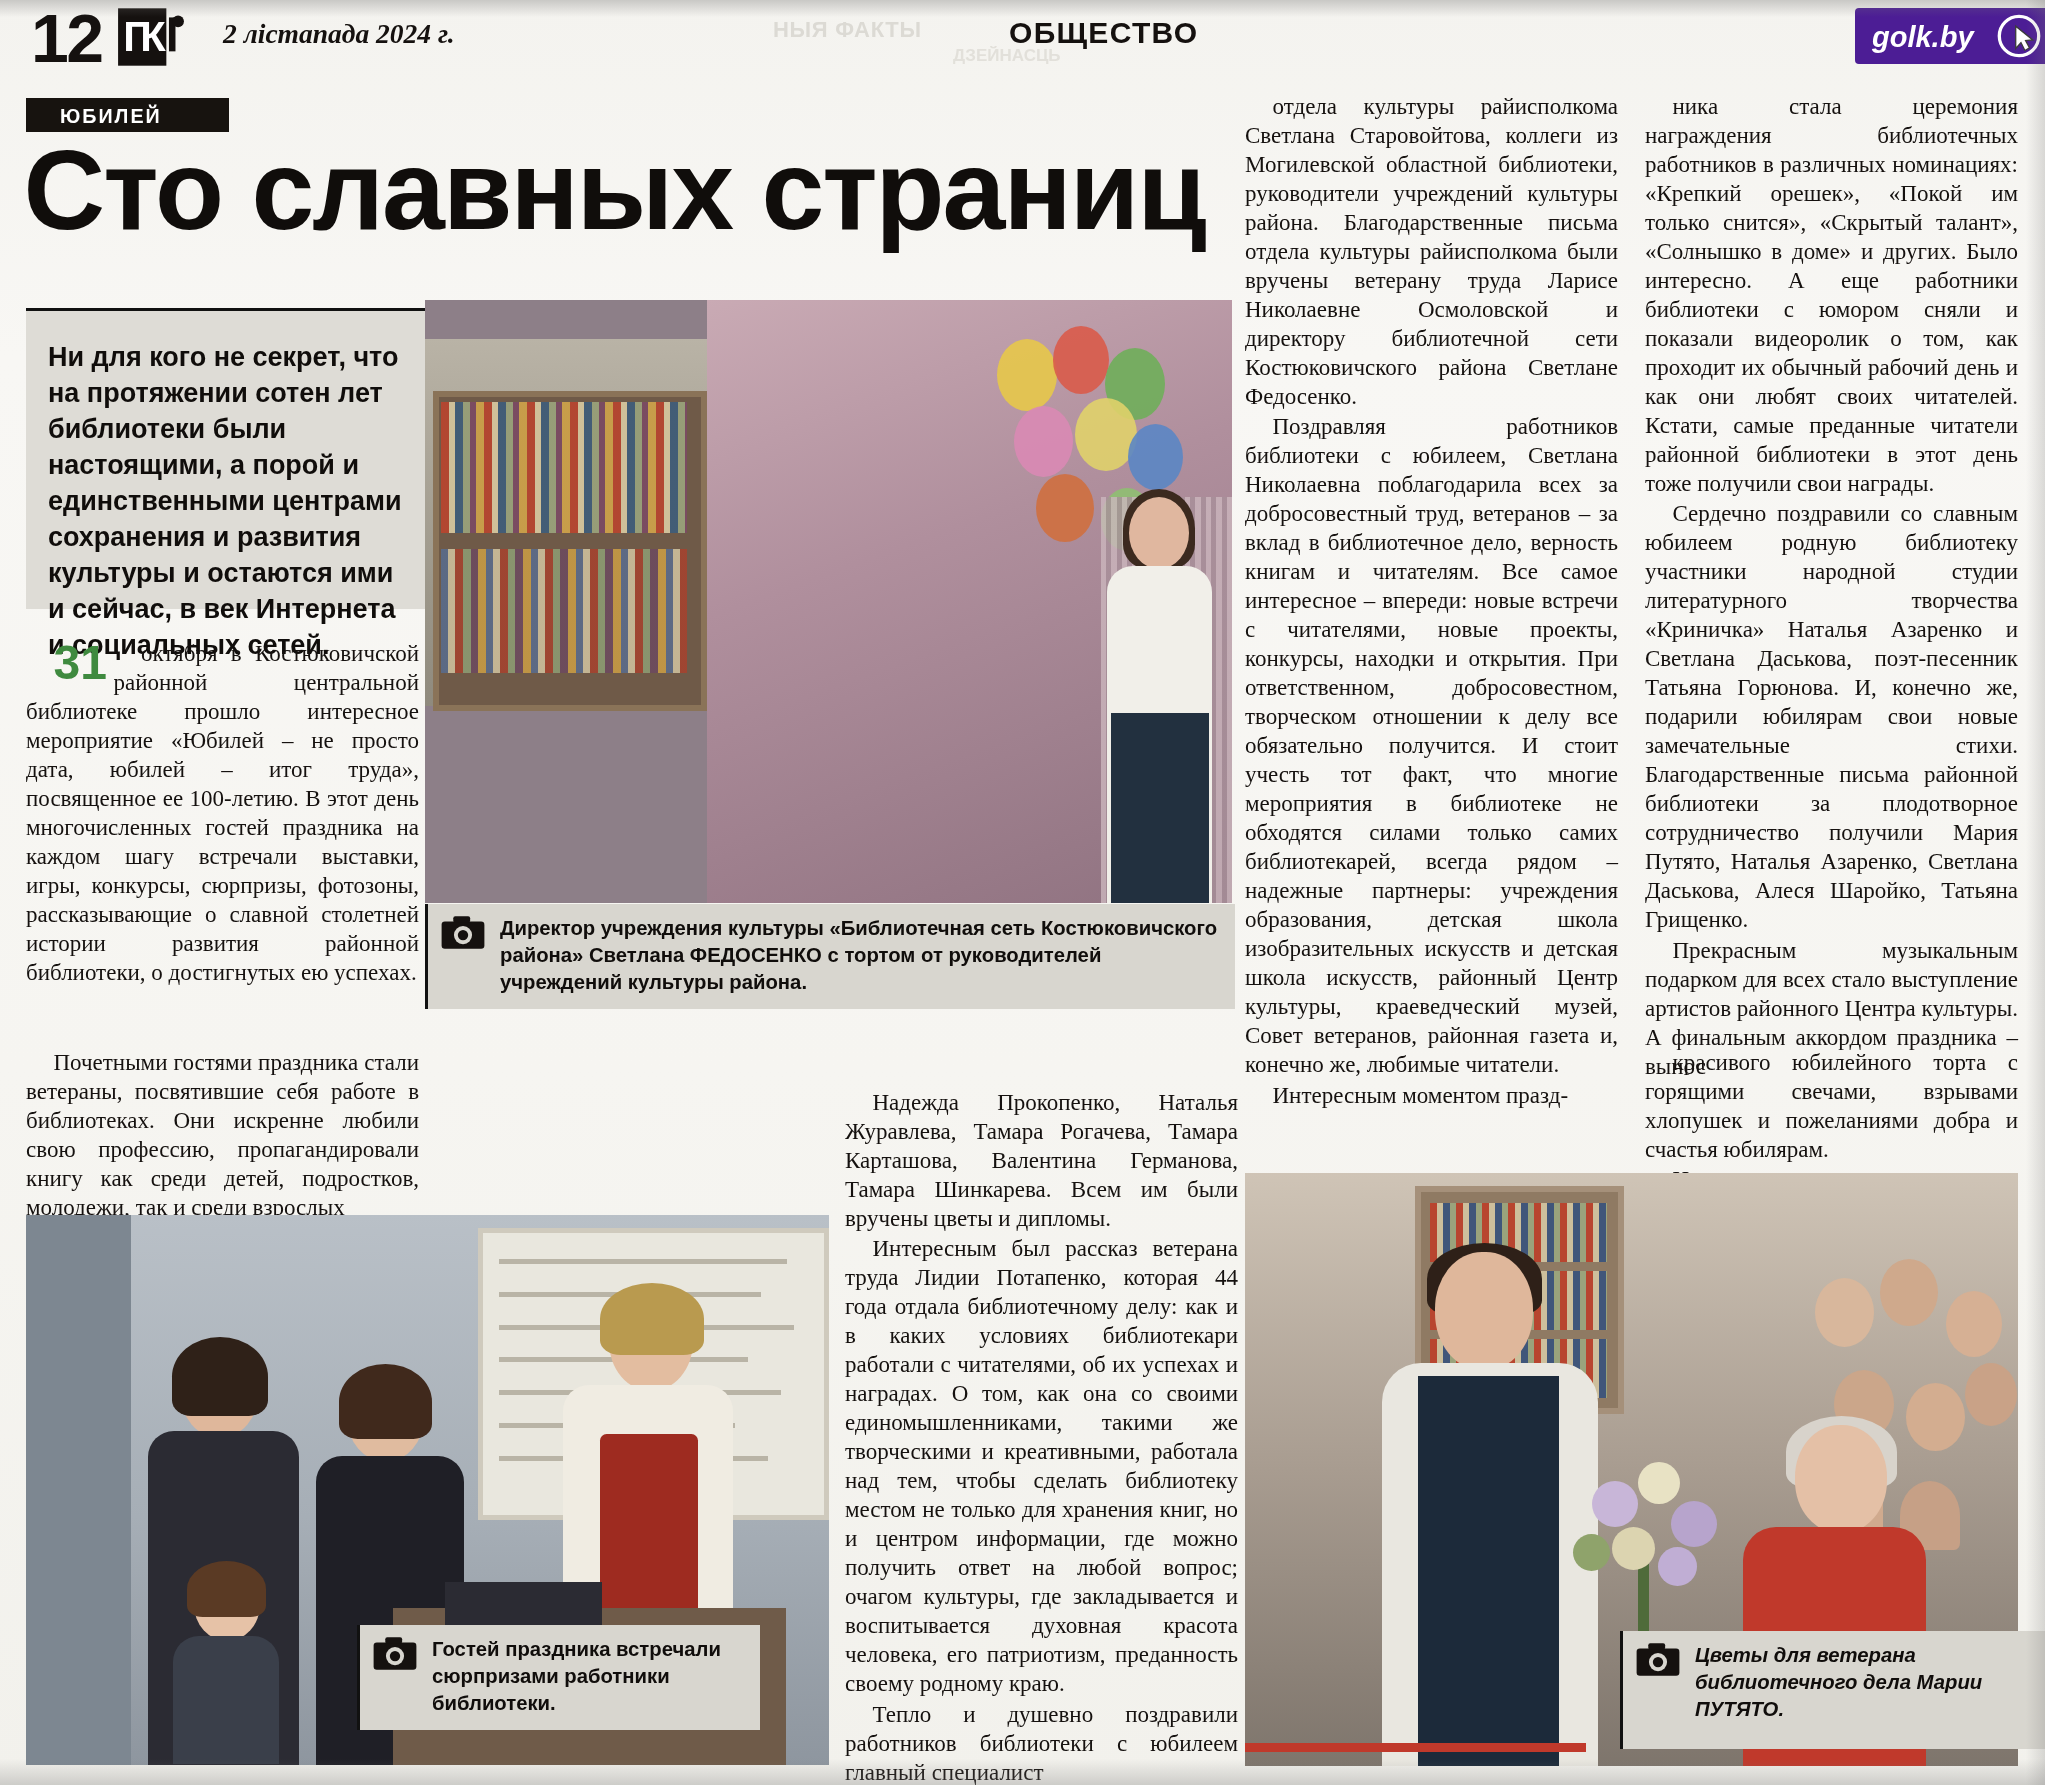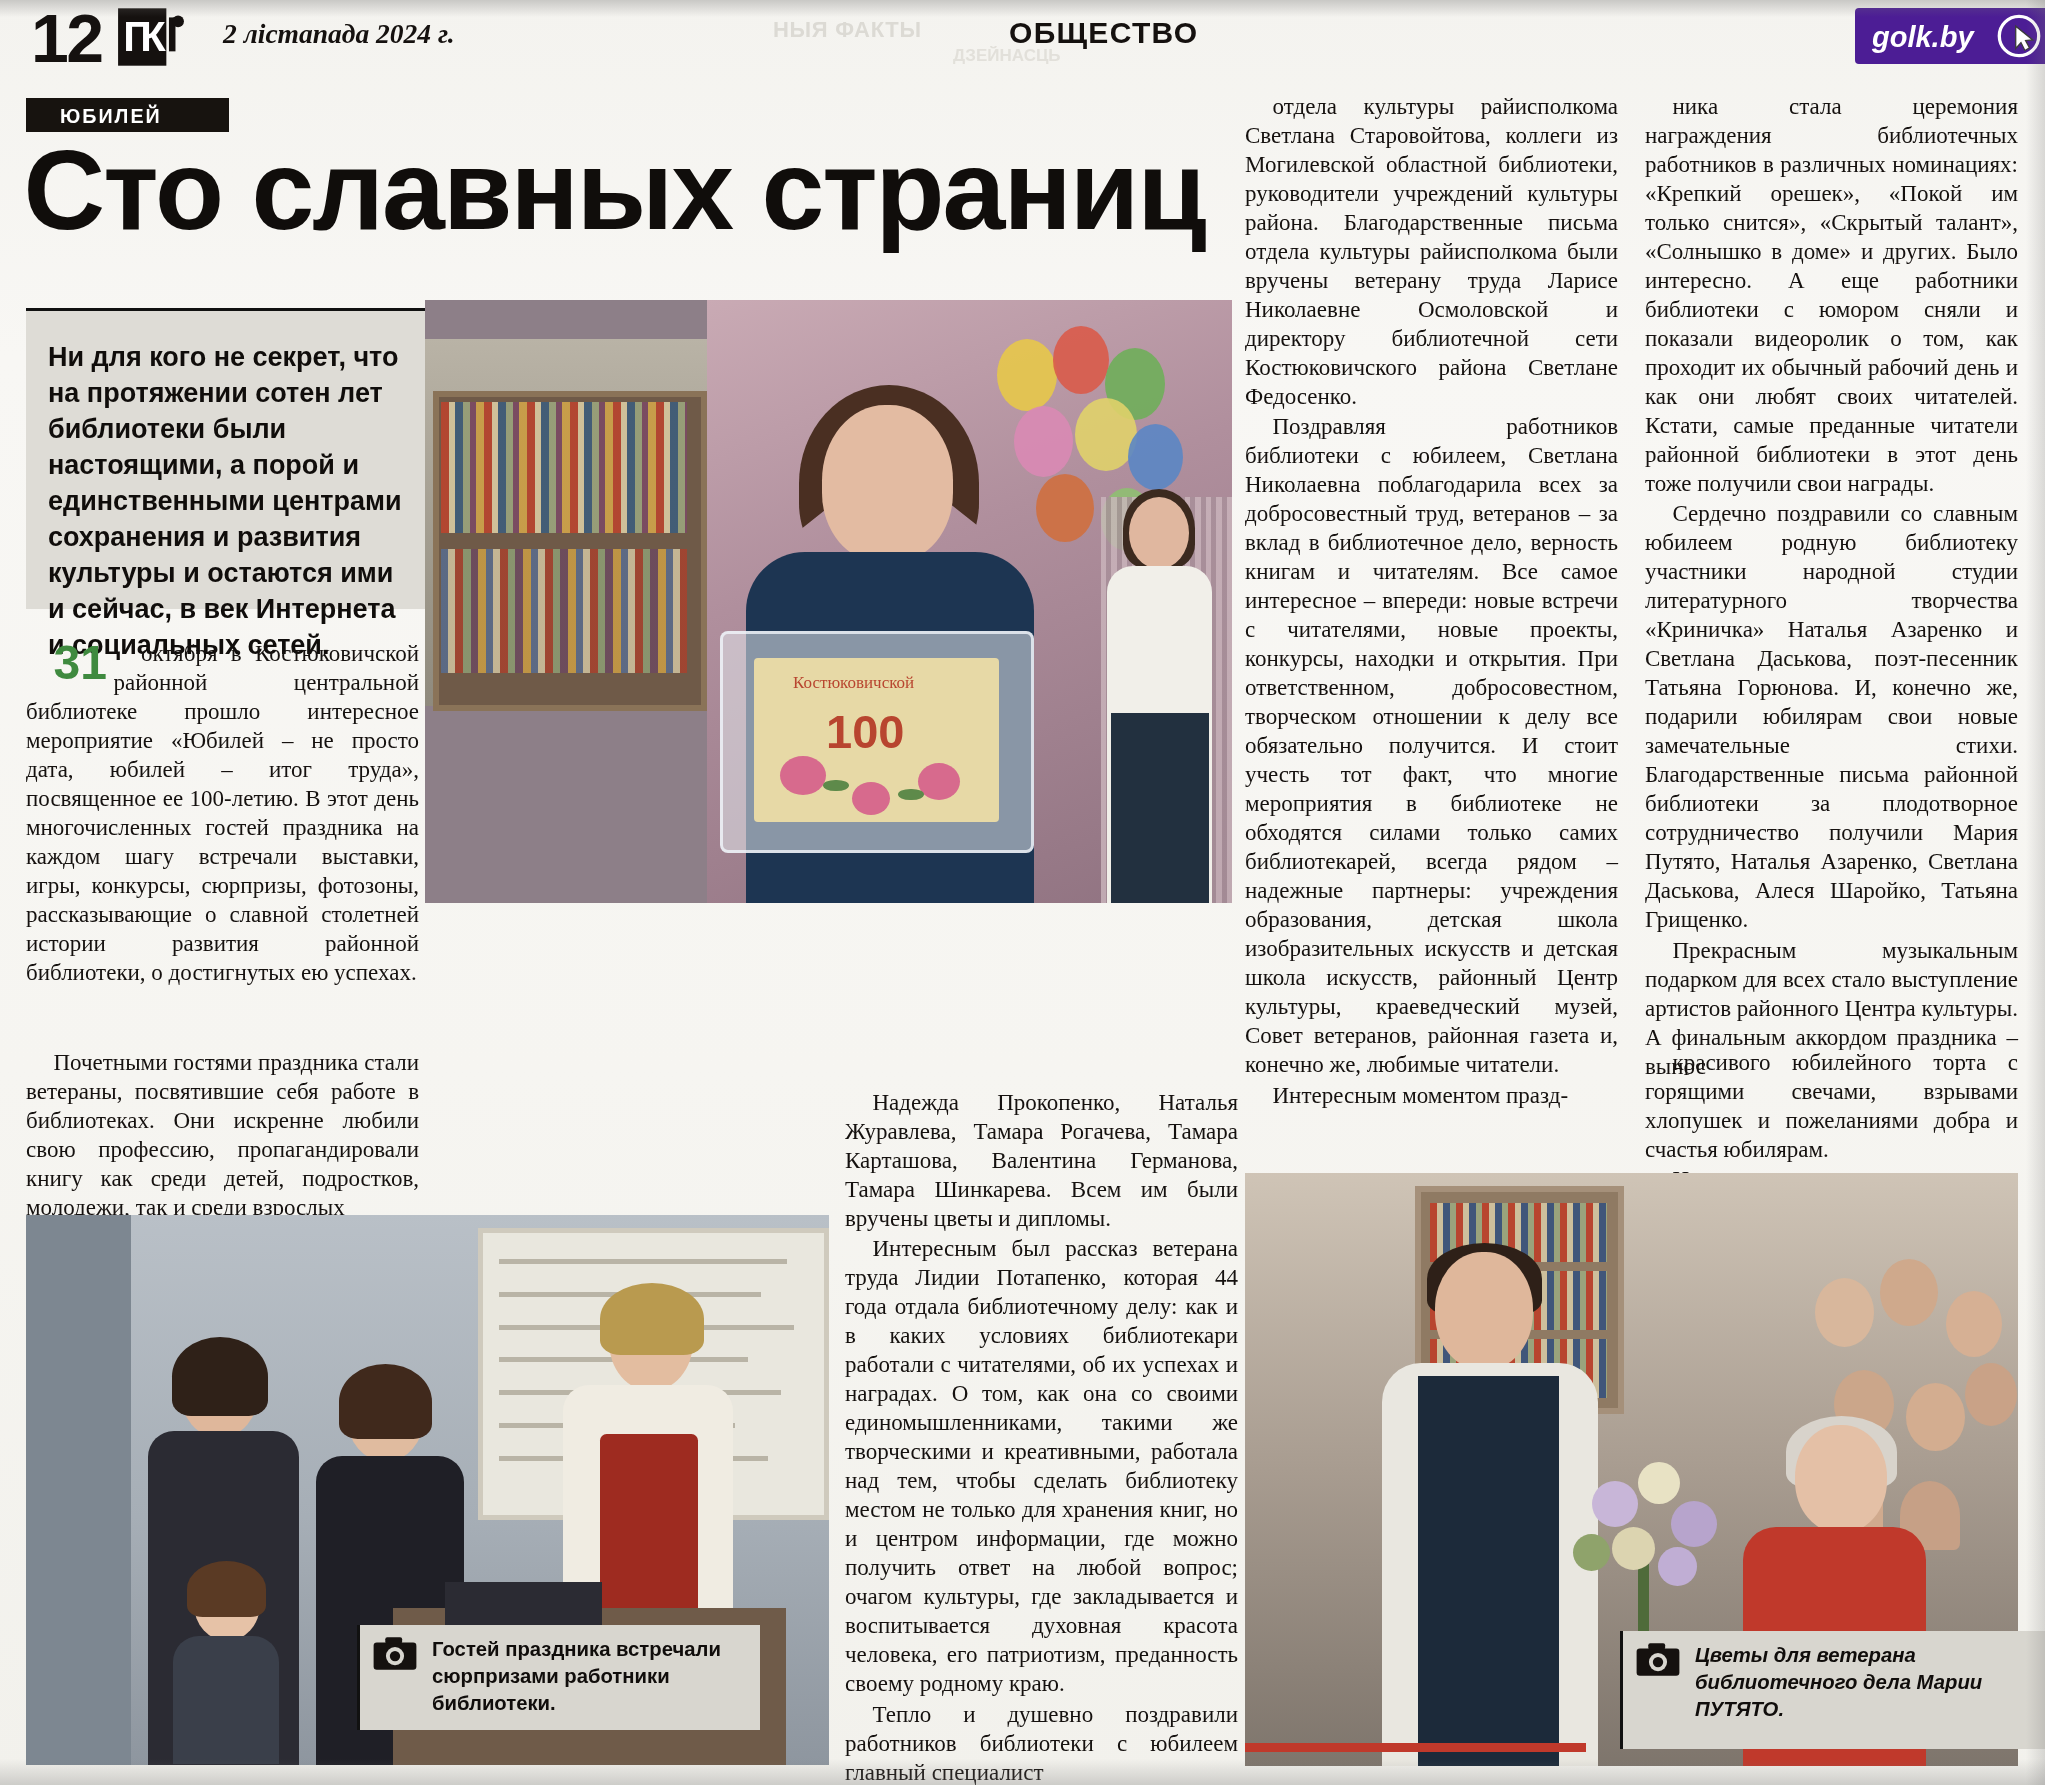--- a/index.html
+++ b/index.html
@@ -603,45 +603,40 @@
       <div class="bl" style="left:63px;top:0px;width:56px;height:68px;background:#d95b4a;"></div>
       <div class="bl" style="left:115px;top:22px;width:60px;height:72px;background:#6fae5a;"></div>
       <div class="bl" style="left:23.6px;top:80px;width:59px;height:71px;background:#d98ab4;"></div>
       <div class="bl" style="left:85px;top:72px;width:62px;height:73px;background:#e0d26a;"></div>
       <div class="bl" style="left:138px;top:98px;width:55px;height:66px;background:#5b86c4;"></div>
       <div class="bl" style="left:46px;top:148px;width:58px;height:68px;background:#cf6f3f;"></div>
       <div class="bl" style="left:111px;top:162px;width:52px;height:63px;background:#8fbf72;"></div>
     </div>
     <div class="curtain"></div>
 
-    <div class="woman">
-      <div class="hair"></div>
-      <div class="head"></div>
-      <div class="body"></div>
-      <div class="cake-tray">
-        <div class="cake">
-          <div class="ctop">Костюковичской</div>
-          <div class="c100">100</div>
-          <div class="rose" style="left:26px;top:98px;width:46px;height:39px;"></div>
-          <div class="rose" style="left:164px;top:105px;width:42px;height:37px;"></div>
-          <div class="rose" style="left:98px;top:124px;width:38px;height:33px;"></div>
-          <div class="leaf" style="left:69px;top:122px;"></div>
-          <div class="leaf" style="left:144px;top:131px;"></div>
-        </div>
-      </div>
-    </div>
 
     <div class="woman2">
       <div class="w2hair"></div>
       <div class="w2head"></div>
       <div class="w2body"></div>
       <div class="w2skirt"></div>
     </div>
   </div>
 
+  <div class="caption cap1">
+    <div class="cam">
+      <svg width="46" height="35" viewBox="0 0 70 54">
+        <rect x="2" y="10" width="66" height="42" rx="5" fill="#15110f"></rect>
+        <rect x="20" y="2" width="26" height="10" rx="3" fill="#15110f"></rect>
+        <circle cx="35" cy="31" r="14" fill="#d8d6cf"></circle>
+        <circle cx="35" cy="31" r="8" fill="#15110f"></circle>
+      </svg>
+    </div>
+    <div class="ctext">Директор учреждения культуры «Библиотечная сеть Костюковичского района» Светлана ФЕДОСЕНКО с тортом от руководителей учреждений культуры района.</div>
+  </div>
 
   <div class="col colA">
     <p><span class="dropcap">31</span><span> октября в Костюковичской районной центральной библиотеке прошло интересное мероприятие «Юбилей – не просто дата, юбилей – итог труда», посвященное ее 100-летию.  В этот день многочисленных гостей праздника на каждом шагу встречали выставки, игры, конкурсы, сюрпризы, фотозоны, рассказывающие о славной столетней истории развития районной библиотеки, о достигнутых ею успехах.</span></p>
   </div>
 
   <div class="col colA2">
     <p>Почетными гостями праздника стали ветераны, посвятившие себя работе в библиотеках. Они искренне любили свою профессию, пропагандировали книгу как среди детей, подростков, молодежи, так и среди взрослых</p>
   </div>
 
 

